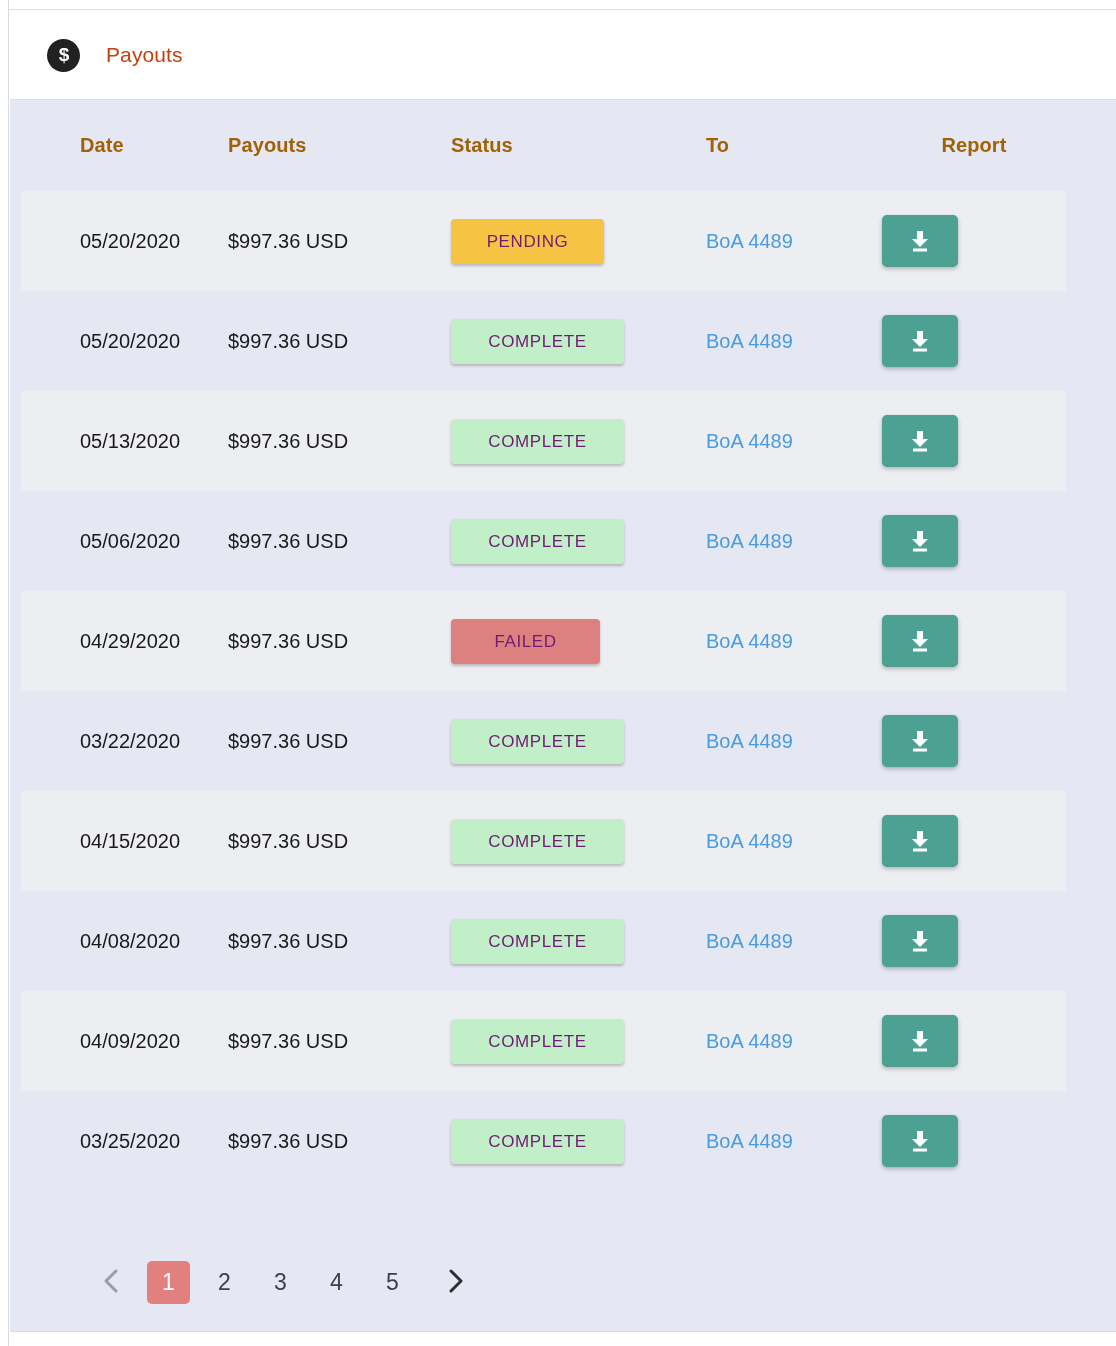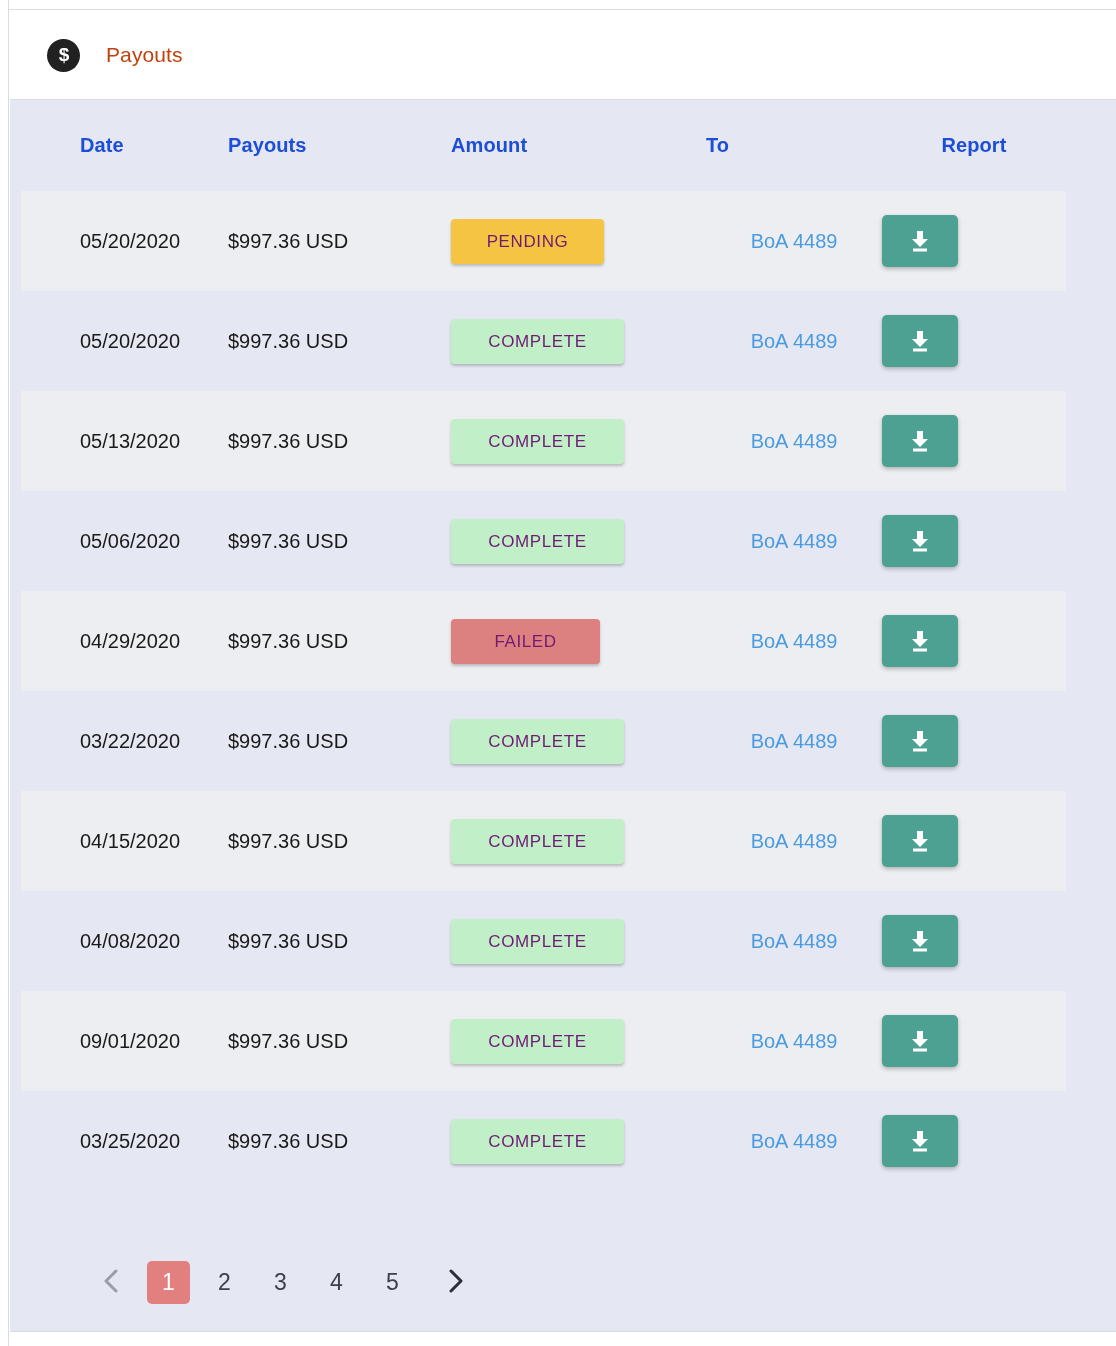--- a/index.html
+++ b/index.html
@@ -108,21 +108,21 @@
   .payouts-table col.c-date   { width: 207px; }
   .payouts-table col.c-amount { width: 223px; }
   .payouts-table col.c-status { width: 255px; }
   .payouts-table col.c-to     { width: 176px; }
   .payouts-table col.c-report { width: 184px; }
 
   .payouts-table thead th {
     text-align: left;
     font-size: 20px;
     font-weight: bold;
-    color: #1d4ed8;
+    color: #a16207;
     padding: 0 0 0 59px;
     height: 91px;
     vertical-align: middle;
     background: transparent;
     letter-spacing: 0.1px;
   }
   .payouts-table thead th.h-date   { padding-left: 59px; }
   .payouts-table thead th.h-amount { padding-left: 0px; }
   .payouts-table thead th.h-status { padding-left: 0px; }
   .payouts-table thead th.h-to     { padding-left: 0px; }
@@ -134,21 +134,21 @@
 
   .payouts-table tbody td {
     font-size: 20px;
     color: #1a1a1a;
     vertical-align: middle;
     padding: 0;
   }
   .payouts-table tbody td.cell-date   { padding-left: 59px; }
   .payouts-table tbody td.cell-amount { padding-left: 0px; }
   .payouts-table tbody td.cell-status { padding-left: 0px; }
-  .payouts-table tbody td.cell-to     { padding-left: 0px; text-align: center; }
+  .payouts-table tbody td.cell-to     { padding-left: 0px; }
   .payouts-table tbody td.cell-report { padding-left: 0px; }
 
   .link-to {
     color: #4a9be0;
     font-size: 20px;
     text-decoration: none;
     cursor: pointer;
   }
 
   
@@ -270,21 +270,21 @@
           <col class="c-date">
             <col class="c-amount">
             <col class="c-status">
             <col class="c-to">
             <col class="c-report">
         </colgroup>
         <thead>
           <tr>
             <th class="h-date">Date</th>
             <th class="h-amount">Payouts</th>
-            <th class="h-status">Amount</th>
+            <th class="h-status">Status</th>
             <th class="h-to">To</th>
             <th class="h-report">Report</th>
           </tr>
         </thead>
         <tbody id="table-body">
             <tr class="odd">
               <td class="cell-date">05/20/2020</td>
               <td class="cell-amount">$997.36 USD</td>
               <td class="cell-status"><span class="badge pending">PENDING</span></td>
               <td class="cell-to"><a class="link-to">BoA 4489</a></td>
@@ -389,21 +389,21 @@
               <td class="cell-report"><button class="dl-button">
                   <span>
                     <svg width="26" height="26" viewBox="0 0 26 26" aria-hidden="true">
                       <path d="M10 3 h6 v8 h5 l-8 8 l-8 -8 h5 z" fill="#ffffff"></path>
                       <rect x="6" y="20.5" width="14" height="3" fill="#ffffff"></rect>
                     </svg>
                   </span>
                 </button></td>
             </tr>
             <tr class="odd">
-              <td class="cell-date">09/01/2020</td>
+              <td class="cell-date">04/09/2020</td>
               <td class="cell-amount">$997.36 USD</td>
               <td class="cell-status"><span class="badge complete">COMPLETE</span></td>
               <td class="cell-to"><a class="link-to">BoA 4489</a></td>
               <td class="cell-report"><button class="dl-button">
                   <span>
                     <svg width="26" height="26" viewBox="0 0 26 26" aria-hidden="true">
                       <path d="M10 3 h6 v8 h5 l-8 8 l-8 -8 h5 z" fill="#ffffff"></path>
                       <rect x="6" y="20.5" width="14" height="3" fill="#ffffff"></rect>
                     </svg>
                   </span>

